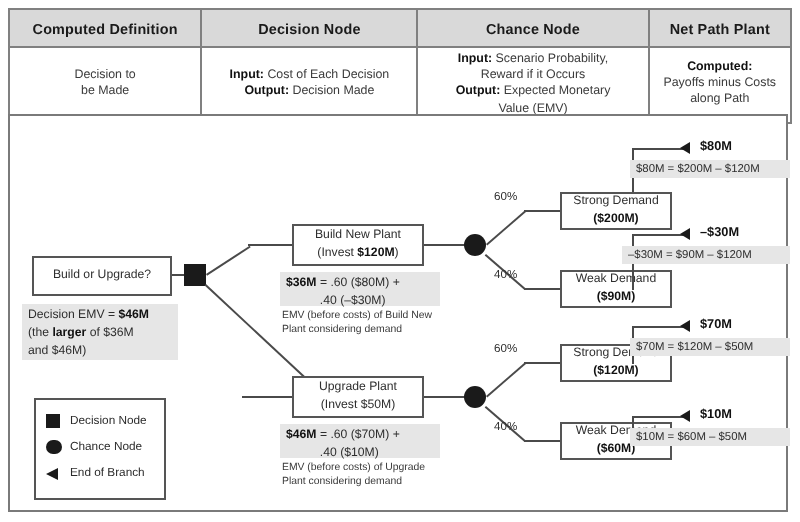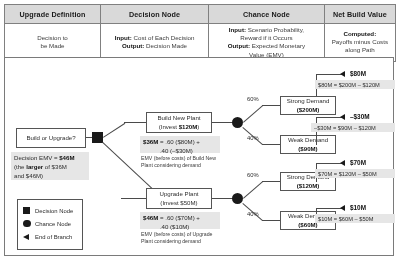--- a/index.html
+++ b/index.html
@@ -56,24 +56,24 @@
   .lg-tx{font-size:5.9px;color:#2b2b2b;}
 </style>
 </head>
 <body>
 
 <div id="page">
 
   <table class="tbl">
     <tbody>
         <tr class="hdr-row">
-      <td class="c1">Upgrade Definition</td>
+      <td class="c1">Computed Definition</td>
       <td class="c2">Decision Node</td>
       <td class="c3">Chance Node</td>
-      <td class="c4">Net Build Value</td>
+      <td class="c4">Net Path Plant</td>
     </tr>
     <tr class="sub-row">
       <td class="c1">Decision to<br>be Made</td>
       <td class="c2"><b>Input:</b> Cost of Each Decision<br><b>Output:</b> Decision Made</td>
       <td class="c3"><b>Input:</b> Scenario Probability,<br>Reward if it Occurs<br><b>Output:</b> Expected Monetary<br>Value (EMV)</td>
       <td class="c4"><b>Computed:</b><br>Payoffs minus Costs<br>along Path</td>
     </tr>
   </tbody>
     </table>
 

